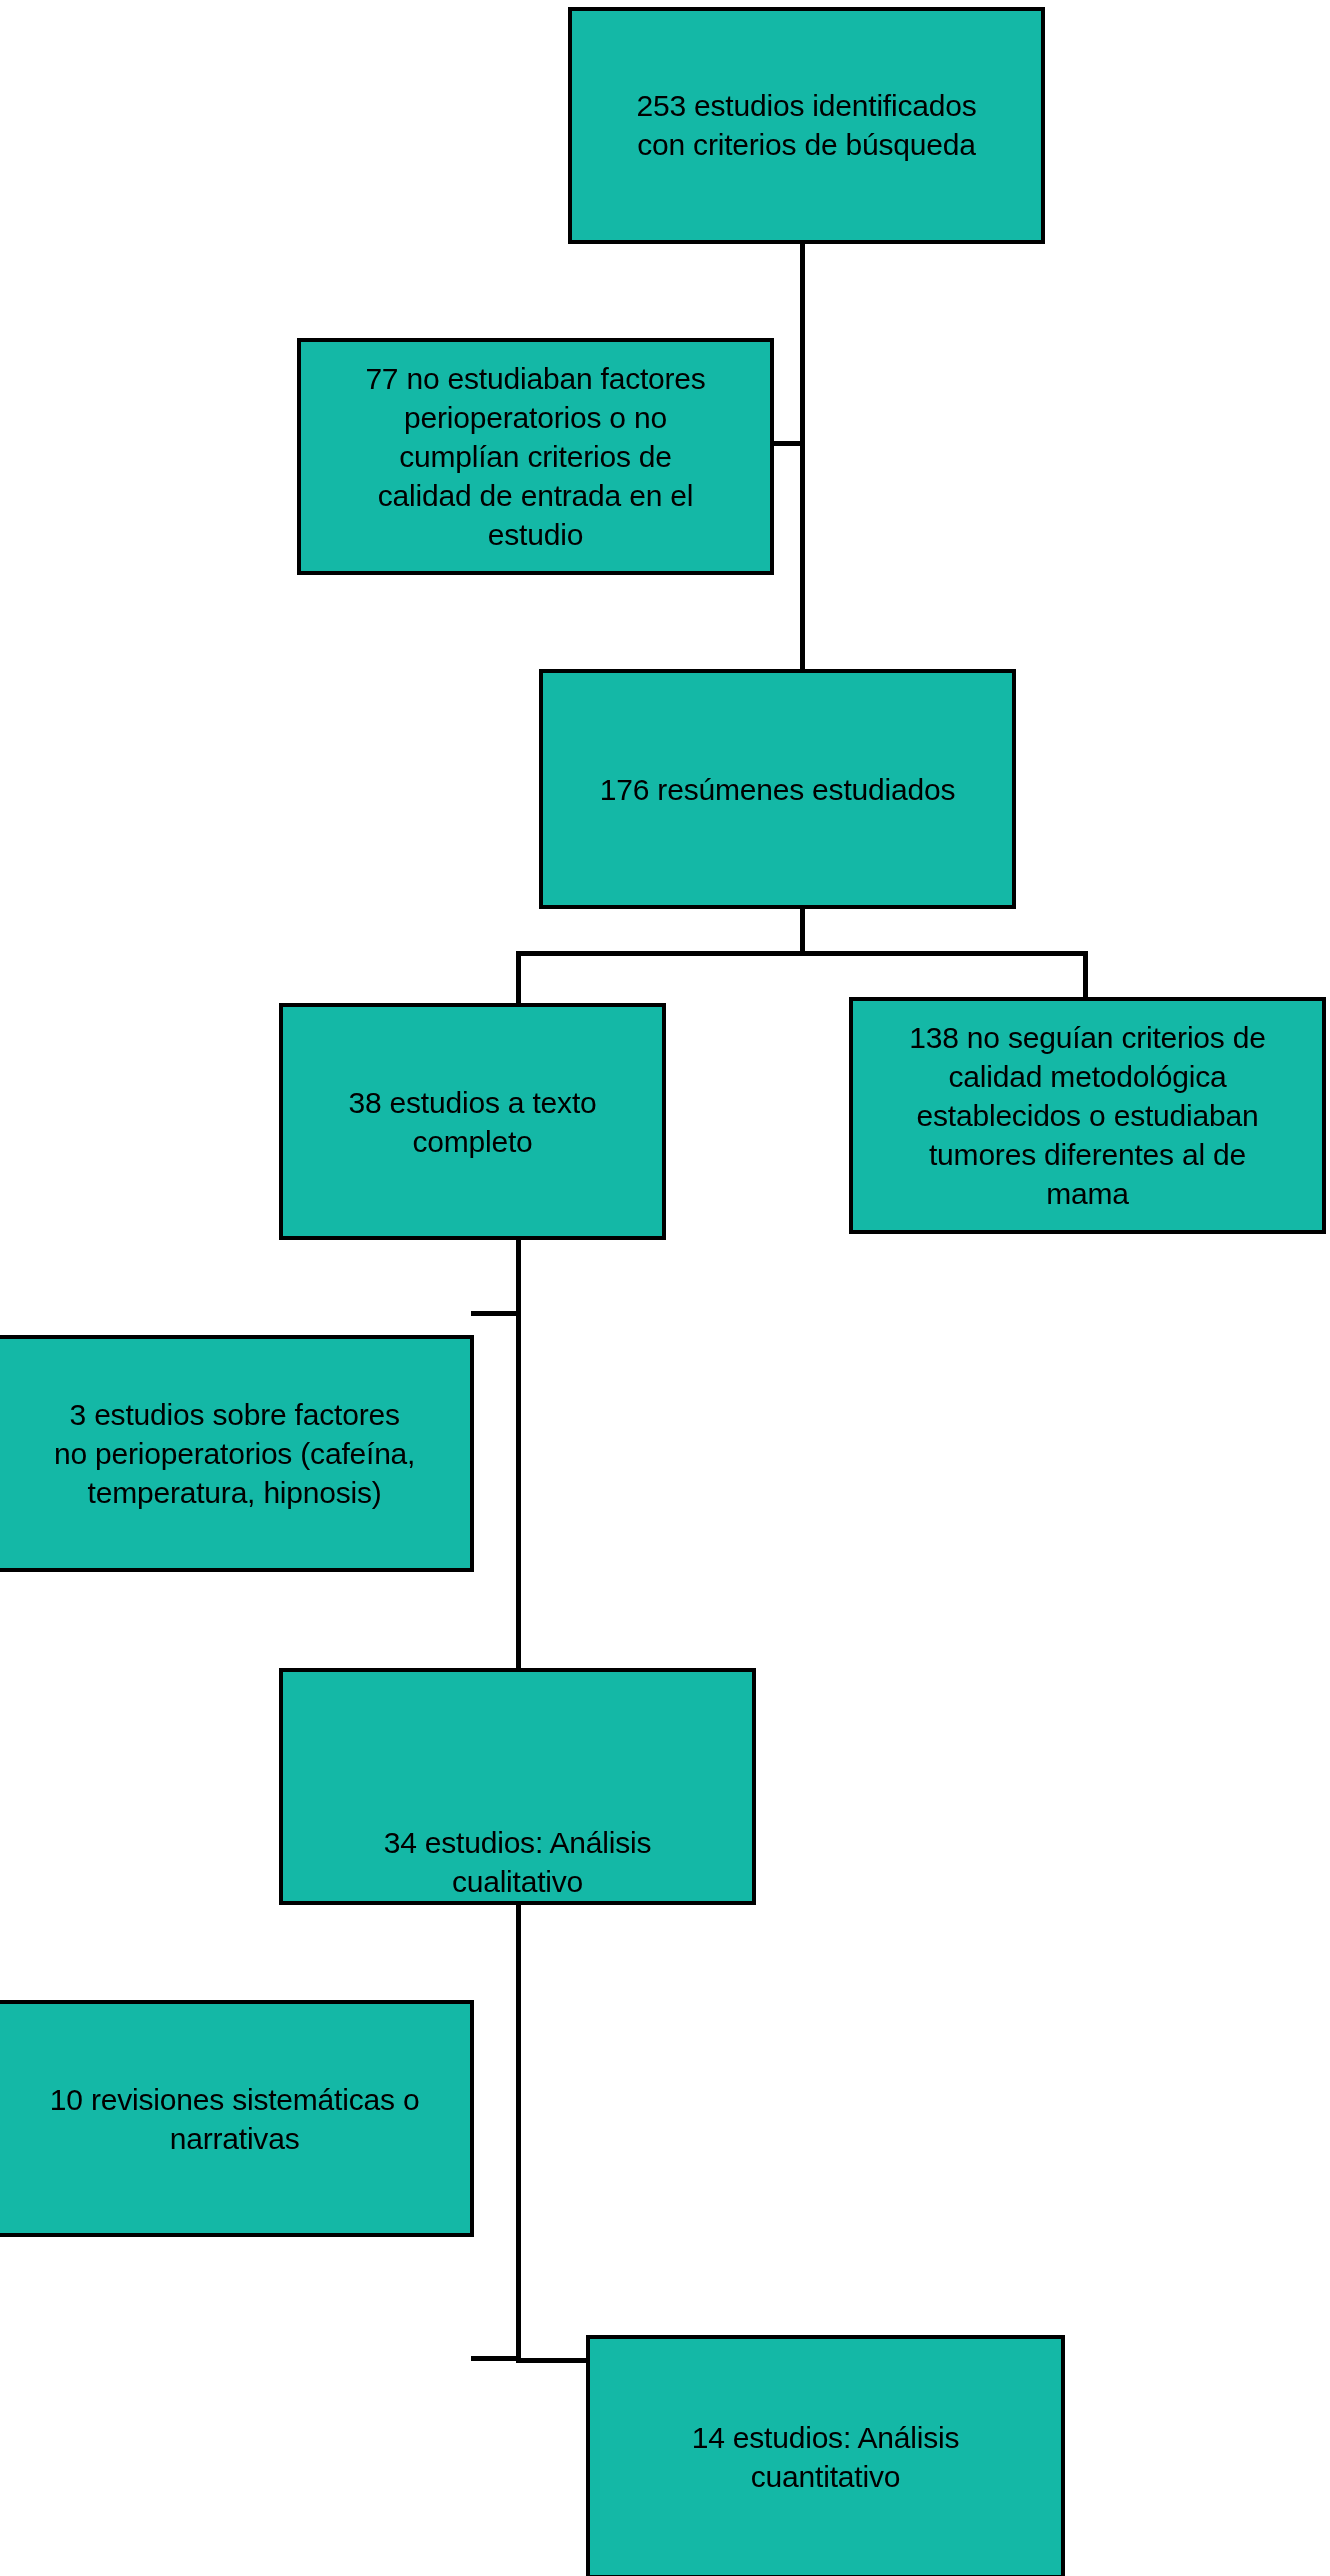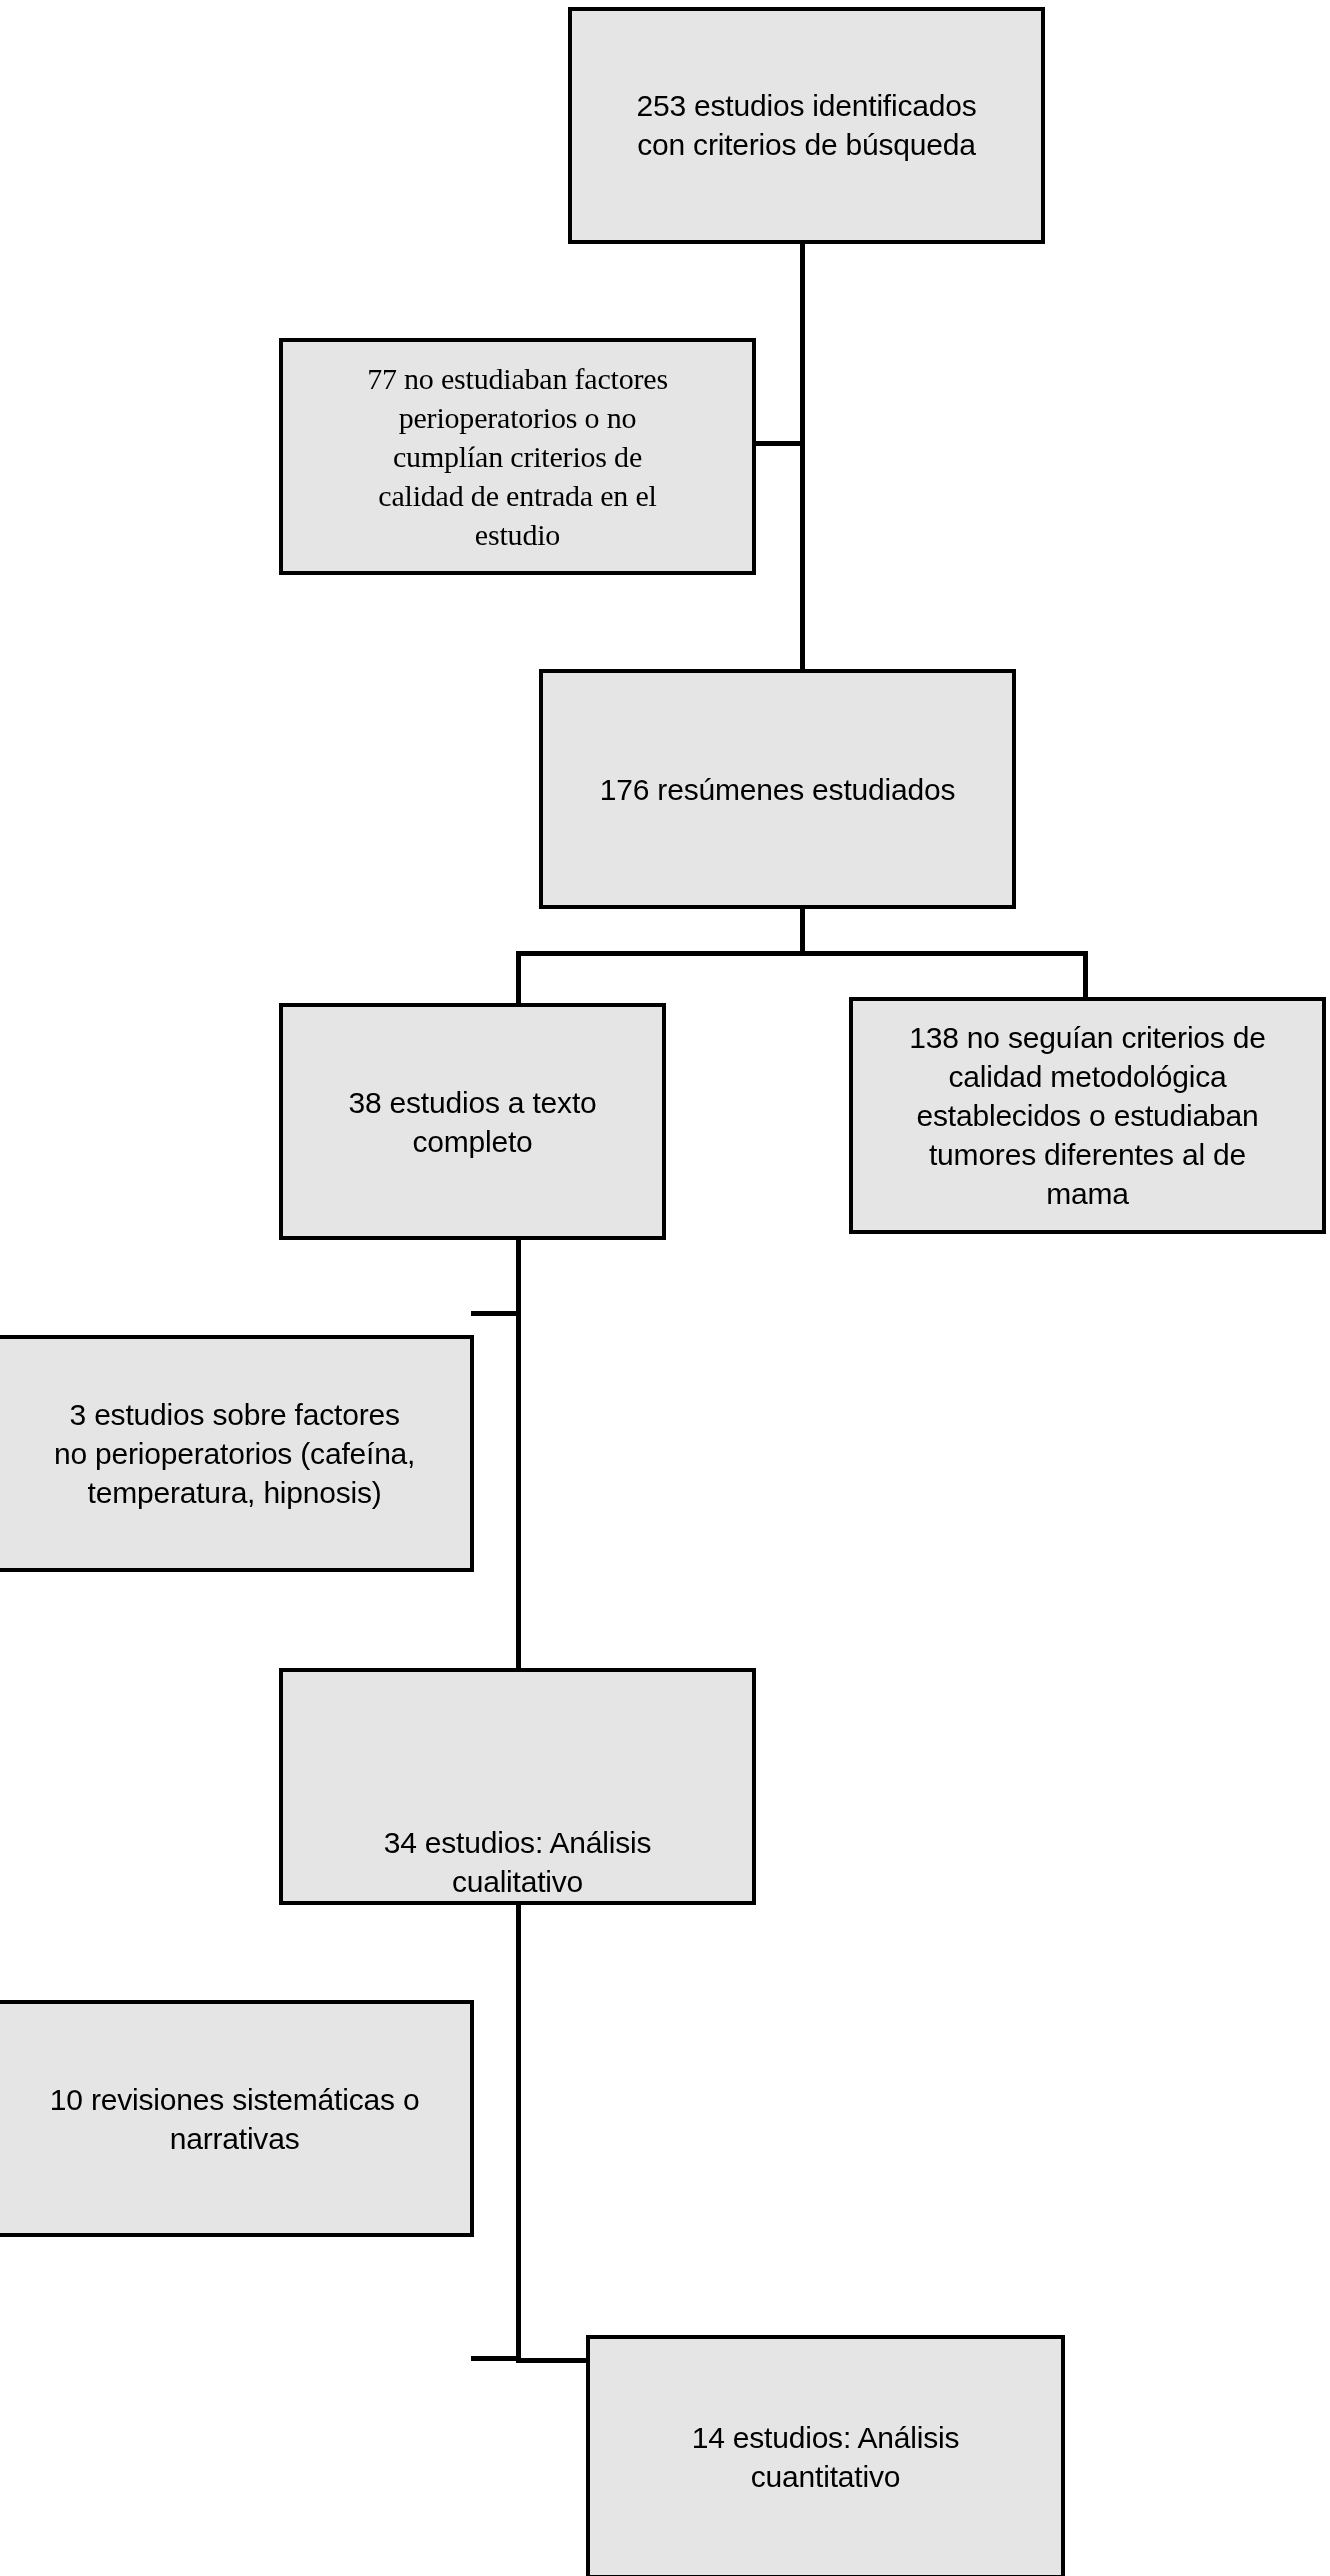--- a/index.html
+++ b/index.html
@@ -11,21 +11,21 @@
     position: relative;
     width: 1331px;
     height: 2576px;
     background: #ffffff;
     overflow: hidden;
     font-family: "Liberation Sans", "DejaVu Sans", sans-serif;
   }
   .node {
     position: absolute;
     box-sizing: border-box;
-    background: #e5e5e5;
+    background: #14b8a6;
     border: 4px solid #000000;
     display: flex;
     align-items: center;
     justify-content: center;
     z-index: 3;
   }
   .node .label {
     display: block;
     width: 100%;
     text-align: center;
@@ -66,21 +66,21 @@
 
   <div class="edge" style="left:471px; top:2356px; width:47px; height:4.9px;"></div>
 
   <div class="edge" style="left:516px; top:2358px; width:73px; height:4.9px;"></div>
 
   <div class="node" style="left:568px; top:6.5px; width:477px; height:237px;">
     <span class="label">253 estudios identificados
 con criterios de búsqueda</span>
   </div>
 
-  <div class="node" style="left:279px; top:338px; width:477px; height:237px;font-family:Liberation Serif, serif;">
+  <div class="node" style="left:297px; top:338px; width:477px; height:237px;">
     <span class="label">77 no estudiaban factores
 perioperatorios o no
 cumplían criterios de
 calidad de entrada en el
 estudio</span>
   </div>
 
   <div class="node" style="left:539px; top:669px; width:477px; height:240px;">
     <span class="label">176 resúmenes estudiados</span>
   </div>

